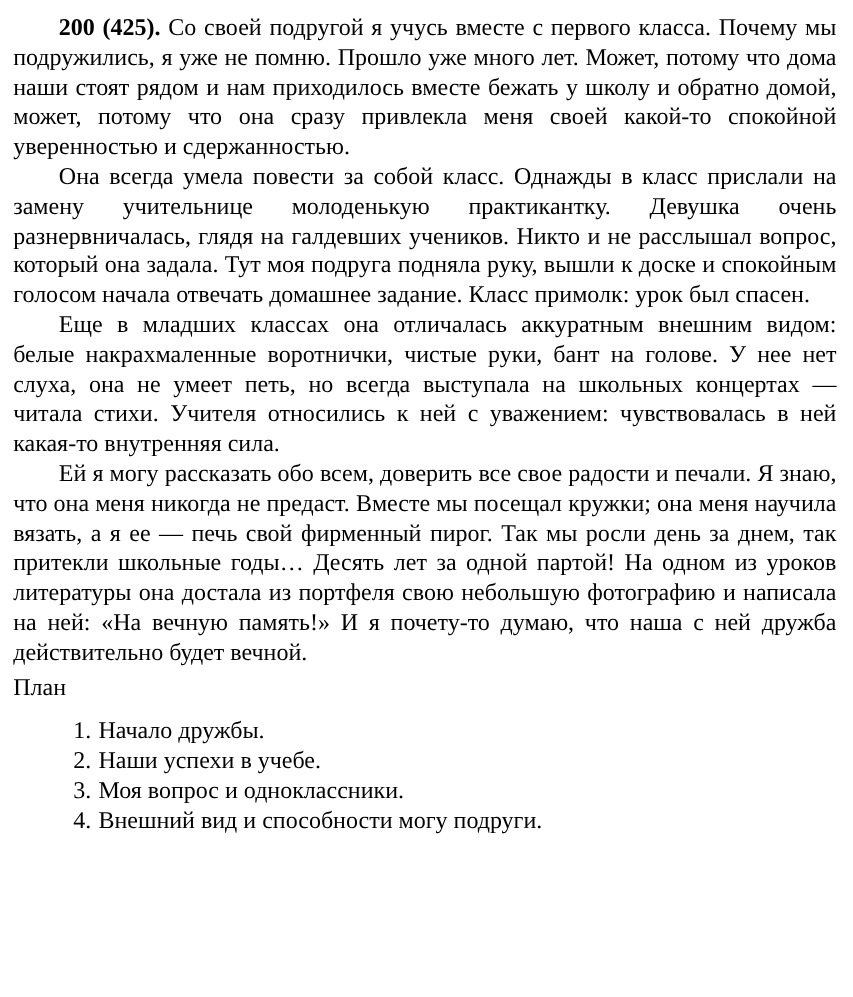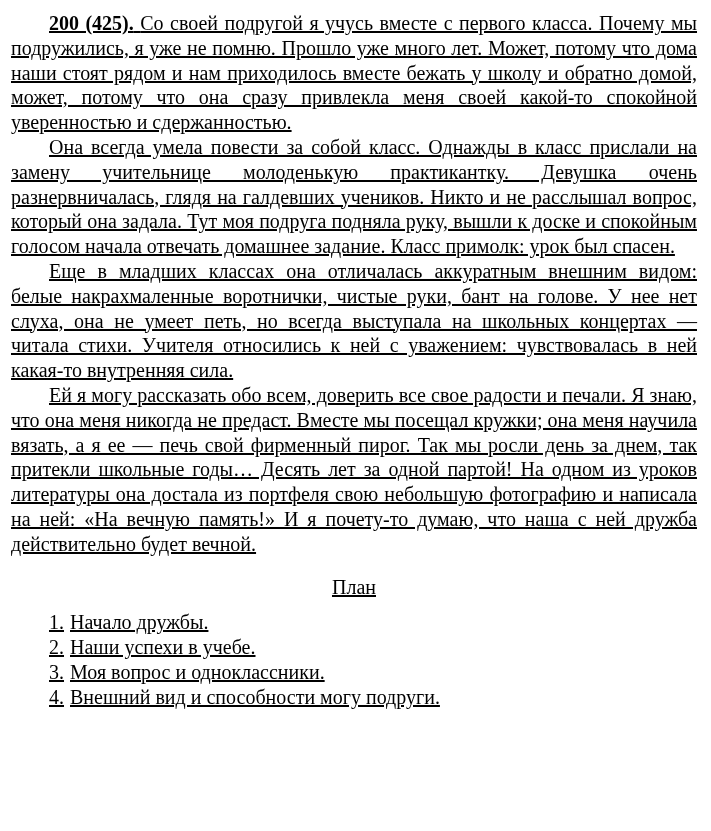--- a/index.html
+++ b/index.html
@@ -14,38 +14,37 @@
   }
   .page {
     box-sizing: border-box;
     width: 711px;
     height: 831px;
     padding: 11px 14px 0 11px;
     color: #000000;
     font-family: "Liberation Serif", "DejaVu Serif", serif;
     font-size: 20px;
     line-height: 24.8px;
-    text-decoration: underline;
   }
   .para {
     margin: 0;
     text-indent: 38px;
     text-align: justify;
   }
   .exercise-number {
     font-weight: bold;
   }
   .plan-heading {
-    margin-top: 18px;
+    margin-top: 4px;
     margin-bottom: 11px;
-    text-align: center;
+    text-align: left;
     text-indent: 0;
   }
   .plan-list {
-    margin: 0;
+    margin: 12px;
     padding-left: 38px;
     text-align: left;
   }
   .plan-item {
     white-space: nowrap;
   }
   .plan-item .num {
     margin-right: 6px;
   }
 </style>

